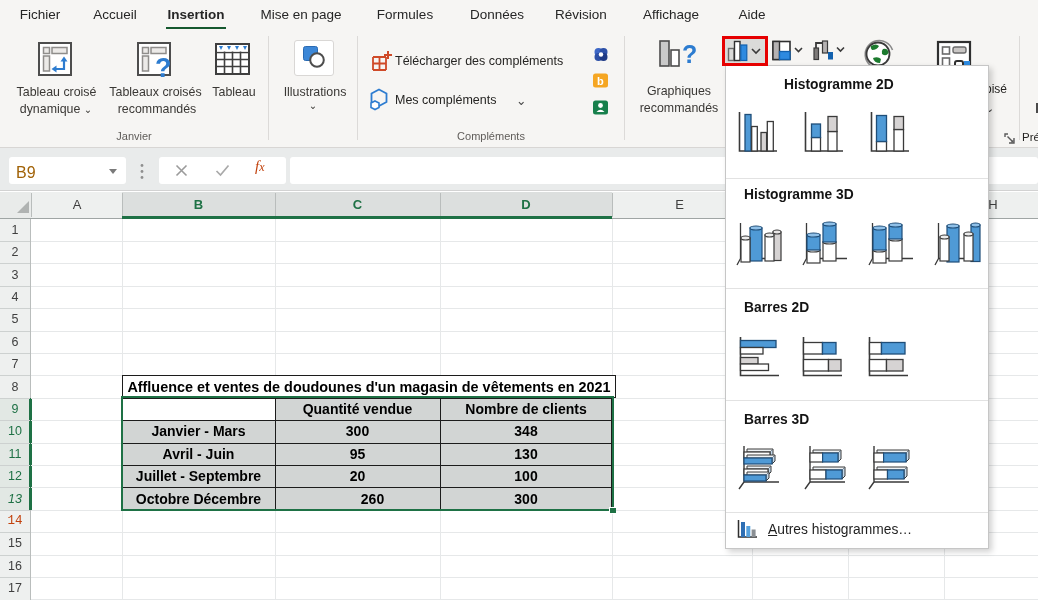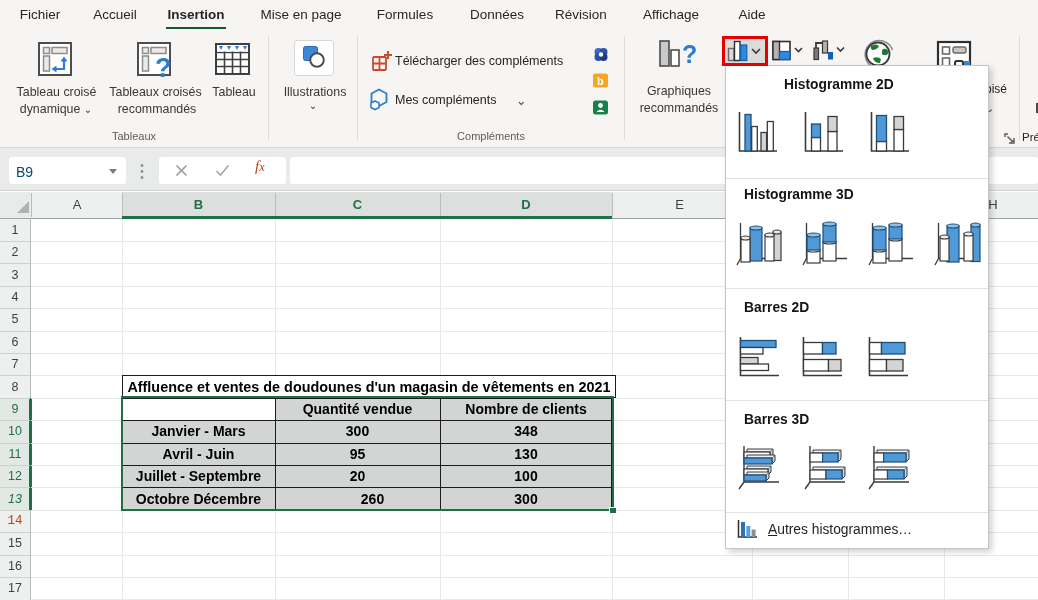--- a/index.html
+++ b/index.html
@@ -59,21 +59,21 @@
 <path d="M5 6 L9 6 L7 10 Z" fill="#2d7cd0"></path>
 <path d="M13 6 L17 6 L15 10 Z" fill="#2d7cd0"></path>
 <path d="M21 6 L25 6 L23 10 Z" fill="#2d7cd0"></path>
 <path d="M29 6 L33 6 L31 10 Z" fill="#2d7cd0"></path>
 </svg></div>
 <span class="blabel" style="left:56.5px;top:85px;">Tableau croisé</span>
 <span class="blabel" style="left:56px;top:101.5px;">dynamique <span style="font-size:10px;">⌄</span></span>
 <span class="blabel" style="left:155.5px;top:85px;">Tableaux croisés</span>
 <span class="blabel" style="left:157px;top:101.5px;">recommandés</span>
 <span class="blabel" style="left:234px;top:85px;">Tableau</span>
-<span class="glabel" style="left:134px;top:130px;">Tableaux</span>
+<span class="glabel" style="left:134px;top:130px;">Janvier</span>
 
 <div class="abs" style="left:294px;top:40px;width:38px;height:34px;background:#fff;border:1px solid #d9d7d5;border-radius:3px;"></div>
 <div id="icon-illus" class="abs" style="left:303px;top:46px;"><svg width="24" height="24">
 <rect x="0.5" y="0.5" width="14" height="14" rx="2" fill="#3c87d7" stroke="#2a6ab2" stroke-width="1"></rect>
 <circle cx="14" cy="14" r="6.8" fill="#fff" stroke="#4d4d4d" stroke-width="2"></circle>
 </svg></div>
 <span class="blabel" style="left:315px;top:85px;">Illustrations</span>
 <span class="blabel" style="left:313px;top:100px;font-size:10px;">⌄</span>
 
 <div id="icon-addin" class="abs" style="left:371px;top:49px;"><svg width="22" height="23">
@@ -148,21 +148,21 @@
 <path d="M1 4 V1 H4" stroke="#5a5a5a" stroke-width="1.4" fill="none"></path>
 <path d="M3.5 3.5 L8.5 8.5" stroke="#5a5a5a" stroke-width="1.4"></path>
 <path d="M10 5 V10 H5" stroke="#5a5a5a" stroke-width="1.4" fill="none"></path>
 <path d="M6.5 9.5 L9.5 9.5 L9.5 6.5 Z" fill="#5a5a5a"></path>
 </svg></div>
 <span class="rtxt" style="left:1022px;top:130.5px;font-size:11.5px;">Pré</span>
 <div class="abs" style="left:1035.5px;top:103px;width:2.5px;height:10px;background:#4a4a4a;"></div>
 
 <div class="abs" style="left:0;top:148px;width:1038px;height:43px;background:#e9ebeb;border-bottom:1px solid #d2d2d2;box-sizing:border-box;"></div>
 <div class="abs" style="left:9px;top:157px;width:117px;height:27px;background:#fff;border-radius:3px;"></div>
-<span class="abs" style="left:16px;top:164px;font-size:14px;color:#0c4a6e;">B9</span>
+<span class="abs" style="left:16px;top:164px;font-size:16px;color:#a16207;">B9</span>
 <svg class="abs" style="left:108px;top:168px;" width="10" height="7">
       <path d="M1 1 L5 6 L9 1 Z" fill="#7a7a7a"></path>
     </svg>
 <svg class="abs" style="left:139px;top:163px;" width="6" height="17">
       <circle cx="3" cy="2.5" r="1.4" fill="#8f8f8f"></circle>
       <circle cx="3" cy="8.5" r="1.4" fill="#8f8f8f"></circle>
       <circle cx="3" cy="14.5" r="1.4" fill="#8f8f8f"></circle>
     </svg>
 <div class="abs" style="left:159px;top:157px;width:127px;height:27px;background:#fff;border-radius:3px;"></div>
 <svg class="abs" style="left:175px;top:164px;" width="13" height="13">

